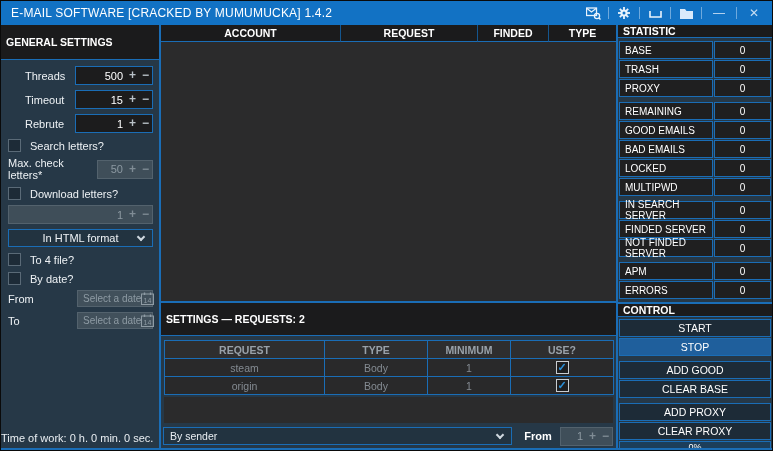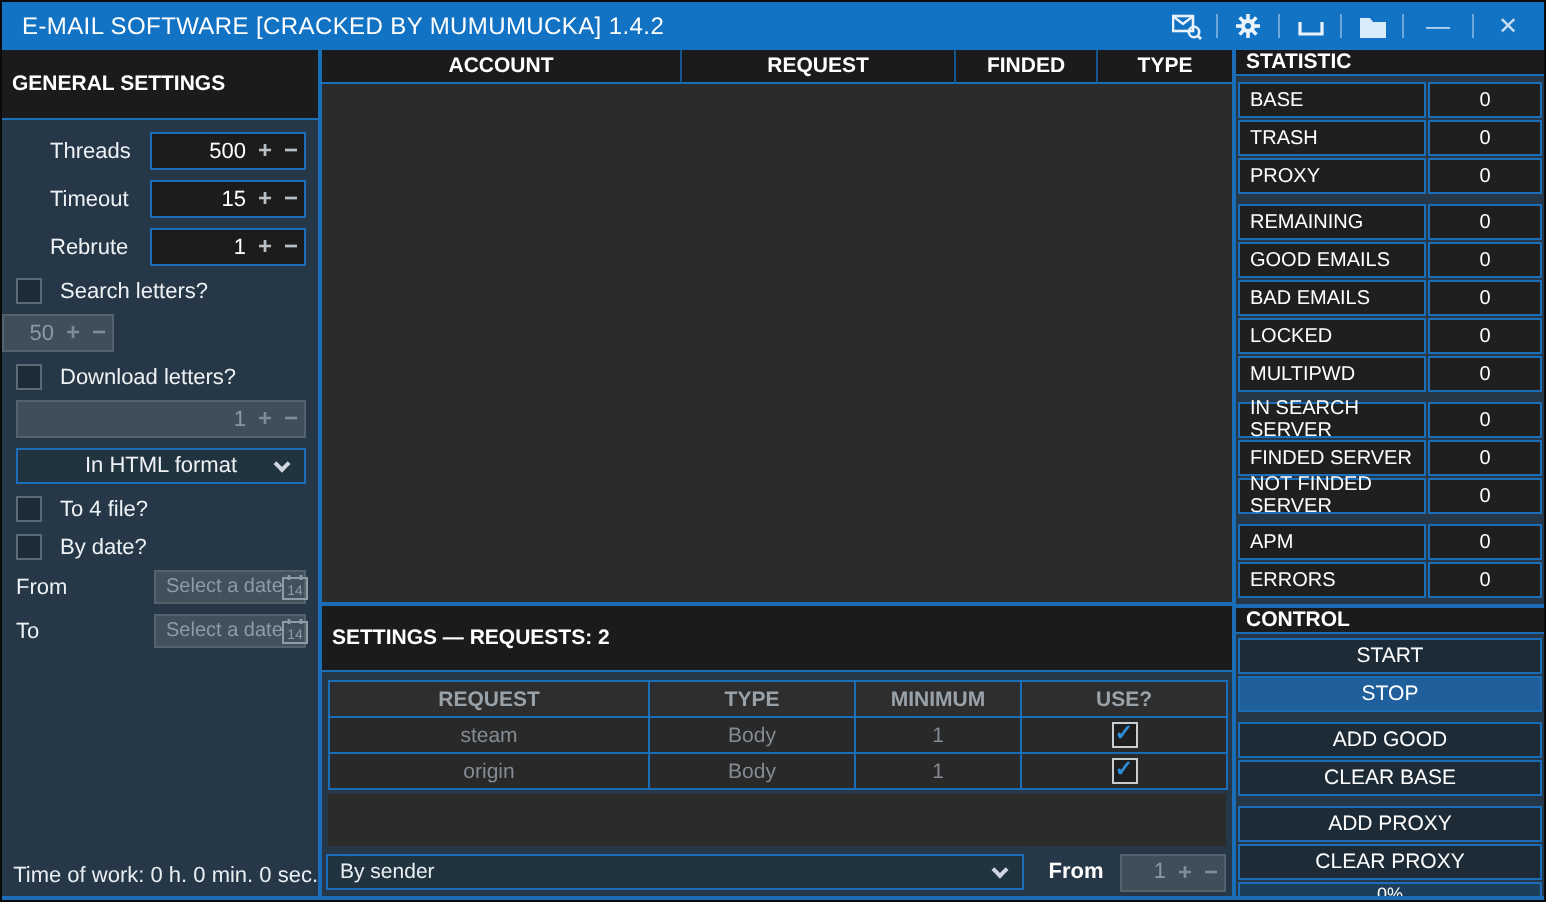--- a/index.html
+++ b/index.html
@@ -52,21 +52,21 @@
               display:flex; align-items:center; justify-content:center; position:relative; cursor:pointer; }
   .dd-val { font-size:11px; color:#eef2f5; }
   .chev { width:6px; height:6px; border-right:2px solid #cfd8df; border-bottom:2px solid #cfd8df;
           transform:rotate(45deg); position:absolute; right:8px; top:4px; }
 
   .datebox { width:76px; height:17px; background:#41505b; border:1px solid #53626d; margin-right:3px;
              display:flex; align-items:center; padding:0 3px 0 5px; cursor:pointer; }
   .date-ph { flex:1; font-size:10px; color:#8e9ba4; white-space:nowrap; }
   .cal { flex:none; }
 
-  .time-of-work { position:absolute; bottom:4px; left:0; width:100%; text-align:right;
+  .time-of-work { position:absolute; bottom:4px; left:0; width:100%; text-align:left;
                   font-size:11px; color:#e9eef2; }
 
   
   .res-header { display:flex; }
   .res-header .strip-cell { background:#1b1b1c; height:17px; border-bottom:1px solid #1a6db6;
       border-right:1px solid #14568f; display:flex; align-items:center; justify-content:center;
       font-size:10.5px; font-weight:bold; color:#fff; }
   .res-header .strip-cell:last-child { border-right:none; }
 
   
@@ -193,20 +193,21 @@
           <span class="st-btn">−</span>
         </div>
       </div>
 
       <div class="row check-row">
         <span class="checkbox"></span>
         <span class="clbl">Search letters?</span>
       </div>
 
       <div class="row">
+        <span class="lbl tight">Max. check letters*</span>
         <div class="stepper small disabled">
           <span class="st-val">50</span>
           <span class="st-btn">+</span>
           <span class="st-btn">−</span>
         </div>
       </div>
 
       <div class="row check-row">
         <span class="checkbox"></span>
         <span class="clbl">Download letters?</span>

